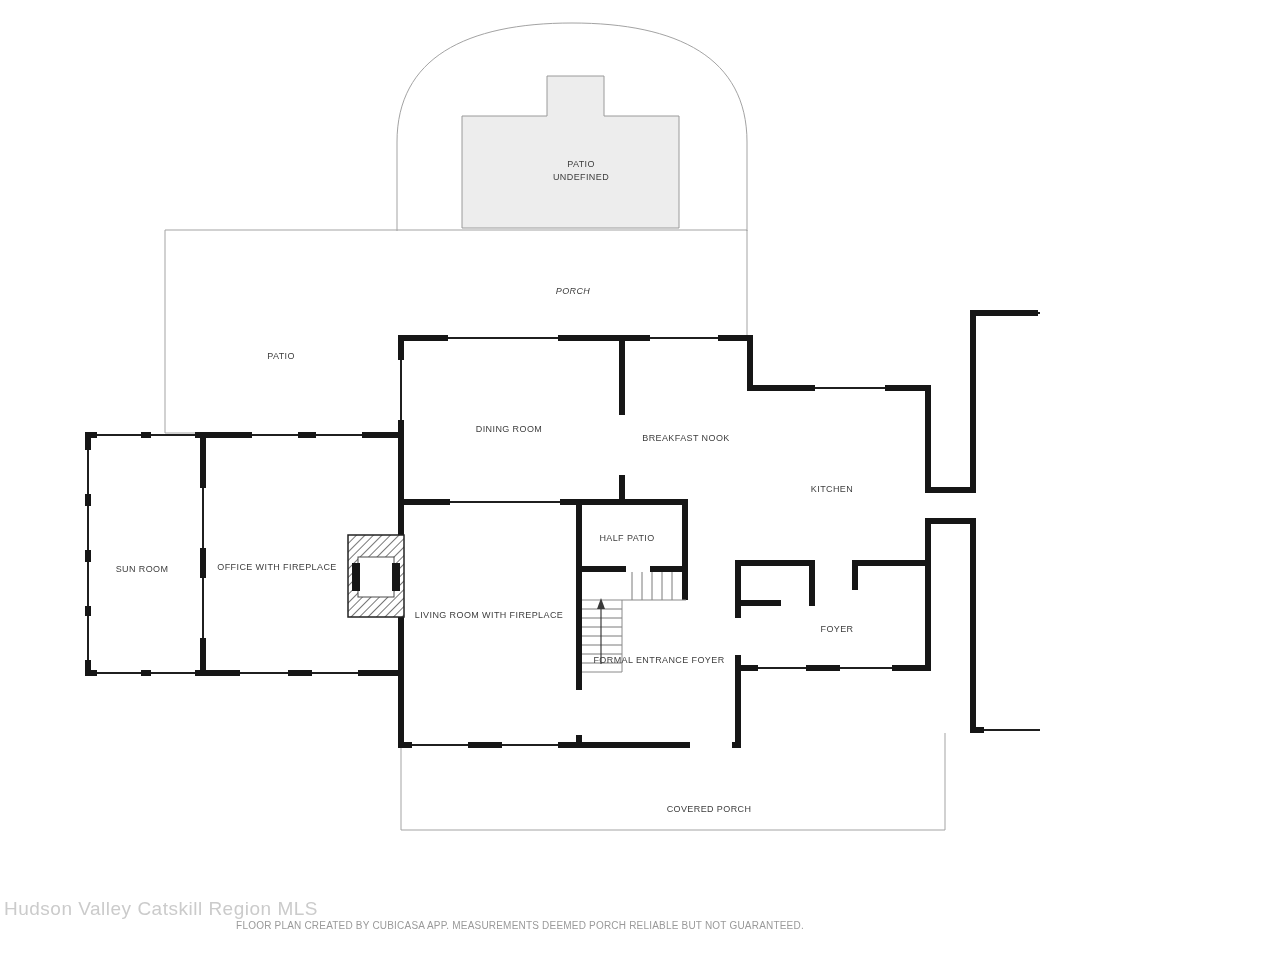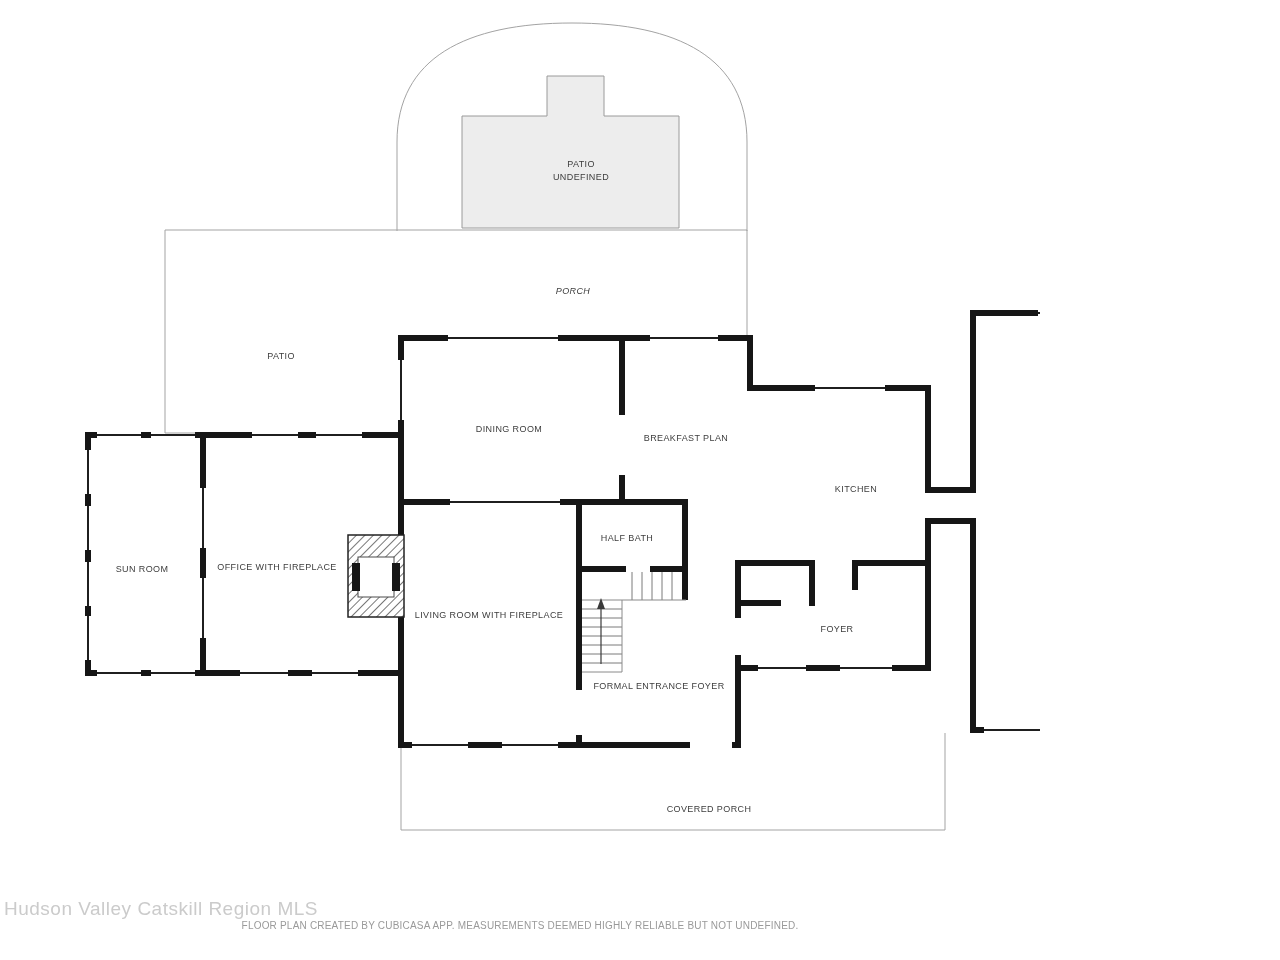--- a/index.html
+++ b/index.html
@@ -203,27 +203,27 @@
       <rect class="fp-side" x="352" y="563" width="8" height="28"></rect>
       <rect class="fp-side" x="392" y="563" width="8" height="28"></rect>
     </g>
   </svg>
 
   <div class="room-label multiline" style="left:581px;top:171px;">PATIO
 UNDEFINED</div>
   <div class="room-label" style="left:573px;top:291px;font-style:italic;">PORCH</div>
   <div class="room-label" style="left:281px;top:356px;">PATIO</div>
   <div class="room-label" style="left:509px;top:429px;">DINING ROOM</div>
-  <div class="room-label" style="left:686px;top:438px;">BREAKFAST PLAN</div>
-  <div class="room-label" style="left:856px;top:489px;">KITCHEN</div>
+  <div class="room-label" style="left:686px;top:438px;">BREAKFAST NOOK</div>
+  <div class="room-label" style="left:832px;top:489px;">KITCHEN</div>
   <div class="room-label" style="left:142px;top:561px;margin-top:8px;">SUN ROOM</div>
   <div class="room-label" style="left:277px;top:567px;text-align:right;">OFFICE WITH FIREPLACE</div>
-  <div class="room-label" style="left:627px;top:538px;">HALF BATH</div>
+  <div class="room-label" style="left:627px;top:538px;">HALF PATIO</div>
   <div class="room-label" style="left:489px;top:615px;">LIVING ROOM WITH FIREPLACE</div>
   <div class="room-label" style="left:837px;top:629px;">FOYER</div>
-  <div class="room-label" style="left:659px;top:686px;">FORMAL ENTRANCE FOYER</div>
+  <div class="room-label" style="left:659px;top:660px;">FORMAL ENTRANCE FOYER</div>
   <div class="room-label" style="left:1068px;top:539px;text-decoration:underline;">GARAGE</div>
   <div class="room-label" style="left:709px;top:781px;margin-top:28px;">COVERED PORCH</div>
 
   <div class="watermark">Hudson Valley Catskill Region MLS</div>
-  <div class="disclaimer">FLOOR PLAN CREATED BY CUBICASA APP. MEASUREMENTS DEEMED HIGHLY RELIABLE BUT NOT UNDEFINED.</div>
+  <div class="disclaimer">FLOOR PLAN CREATED BY CUBICASA APP. MEASUREMENTS DEEMED PORCH RELIABLE BUT NOT GUARANTEED.</div>
 
 </div>
 
 </body></html>

